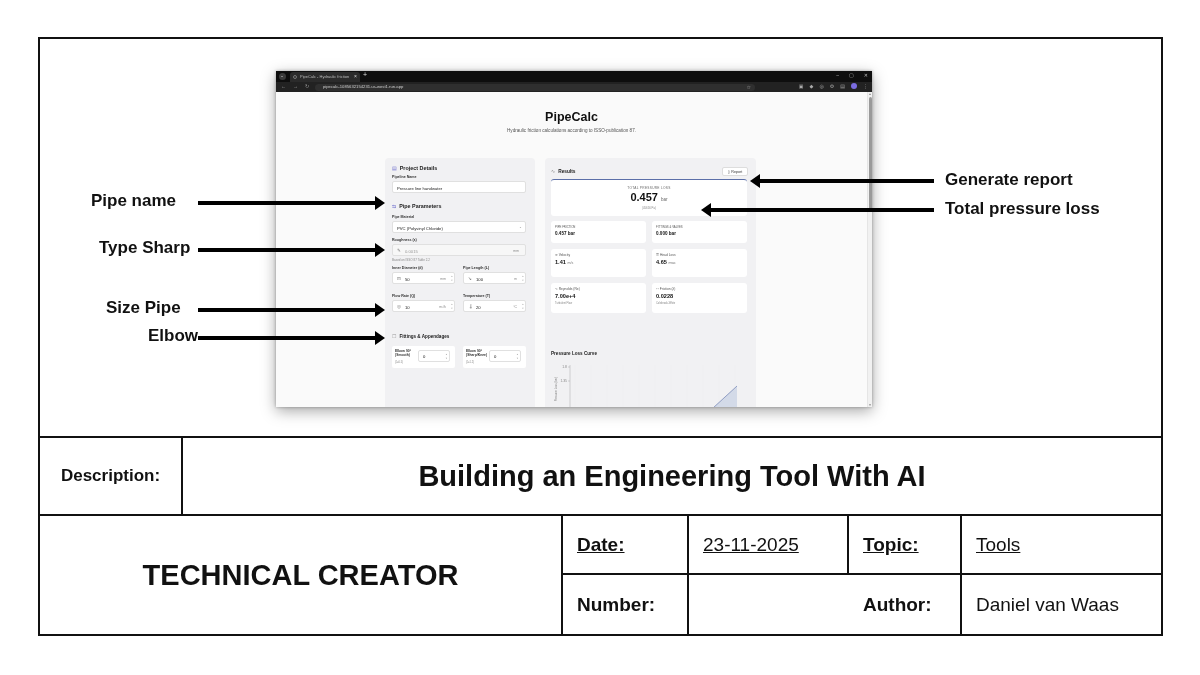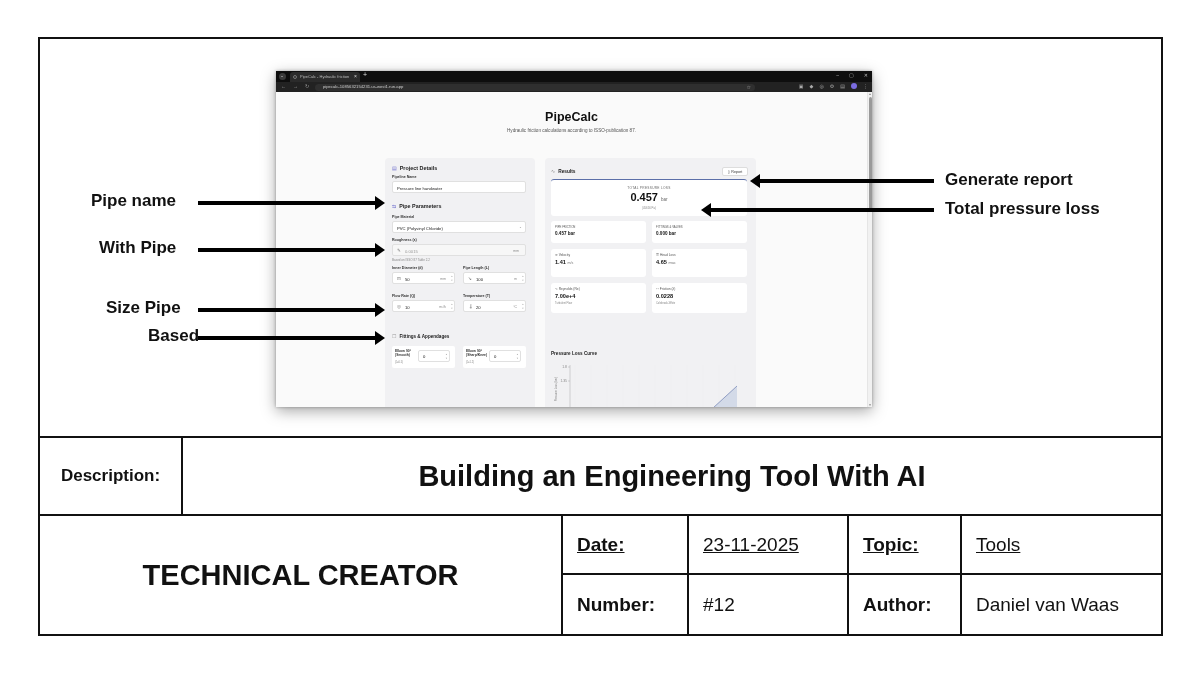--- a/index.html
+++ b/index.html
@@ -302,39 +302,38 @@
 
       <div class="scrollbar">
         <span class="scroll-up">▲</span>
         <div class="scroll-thumb"></div>
         <span class="scroll-down">▼</span>
       </div>
     </div>
 
     <div class="ann-label" style="left:51px;top:152px;">Pipe name</div>
     <div class="arrow right" style="left:158px;top:162px;width:181px;"></div>
-    <div class="ann-label" style="left:59px;top:199px;">With Pipe</div>
+    <div class="ann-label" style="left:59px;top:199px;">Type Sharp</div>
     <div class="arrow right" style="left:158px;top:209px;width:181px;"></div>
     <div class="ann-label" style="left:66px;top:259px;">Size Pipe</div>
     <div class="arrow right" style="left:158px;top:269px;width:181px;"></div>
-    <div class="ann-label" style="left:108px;top:287px;">Based</div>
+    <div class="ann-label" style="left:108px;top:287px;">Elbow</div>
     <div class="arrow right" style="left:158px;top:297px;width:181px;"></div>
 
     <div class="arrow left" style="left:716px;top:140px;width:178px;"></div>
     <div class="ann-label" style="left:905px;top:131px;">Generate report</div>
     <div class="arrow left" style="left:667px;top:169px;width:227px;"></div>
     <div class="ann-label" style="left:905px;top:160px;">Total pressure loss</div>
   </div>
 
   <div class="cell desc-label">Description:</div>
   <div class="cell desc-value">Building an Engineering Tool With AI</div>
   <div class="cell creator">TECHNICAL CREATOR</div>
 
   <div class="cell kv b r1 c1">Date:</div>
   <div class="cell kv r1 c2">23-11-2025</div>
   <div class="cell kv b r1 c3">Topic:</div>
   <div class="cell kv b r2 c1">Number:</div>
 
   <div class="cell kv r1 c4">Tools</div>
-  <div class="cell kv r2 c2">#12</div>
   <div class="cell kv b r2 c3">Author:</div>
   <div class="cell kv r2 c4">Daniel van Waas</div>
 </div>
 
 </body></html>

